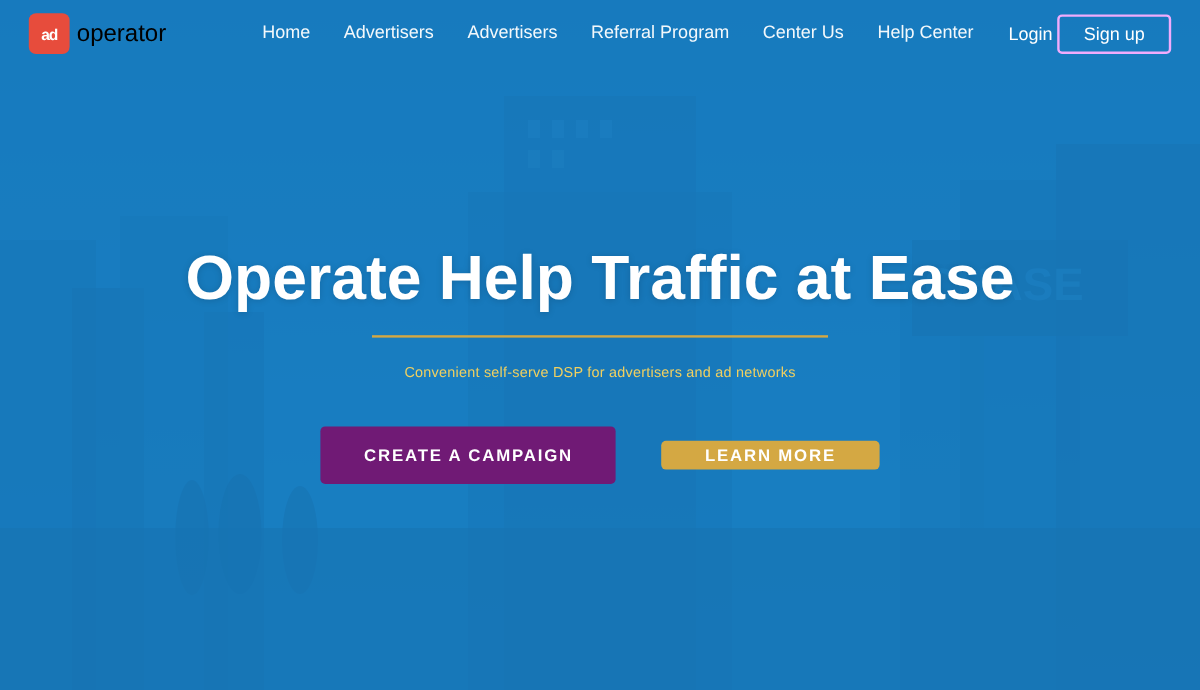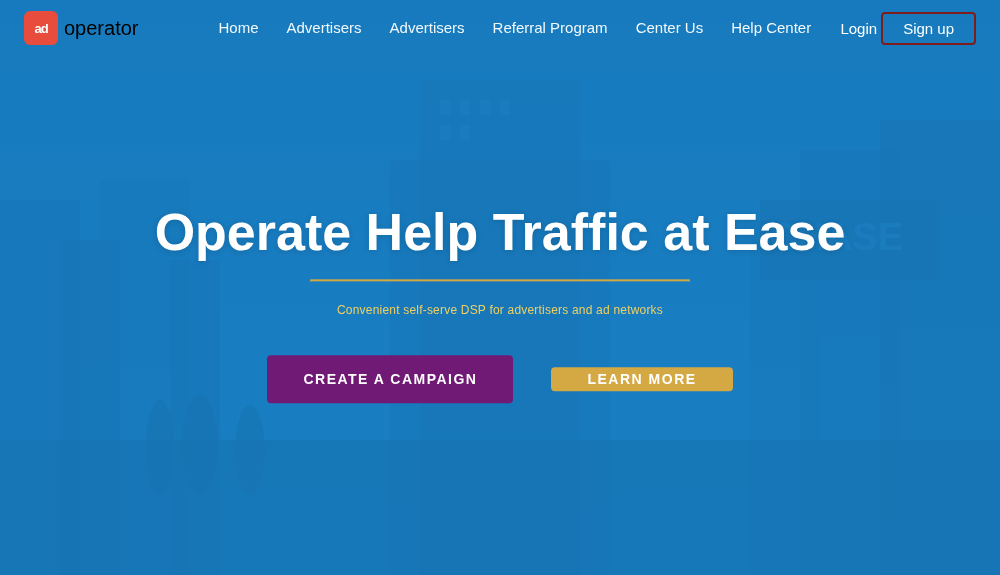--- a/index.html
+++ b/index.html
@@ -87,21 +87,21 @@
 
     .nav-login {
       color: white;
       text-decoration: none;
       font-size: 15px;
       font-weight: 400;
     }
 
     .nav-signup {
       color: white;
-      border: 2px solid #7f1d1d;
+      border: 2px solid #f0abfc;
       border-radius: 4px;
       padding: 6px 20px;
       text-decoration: none;
       font-size: 15px;
       font-weight: 500;
       background: transparent;
       cursor: pointer;
     }
 
     

